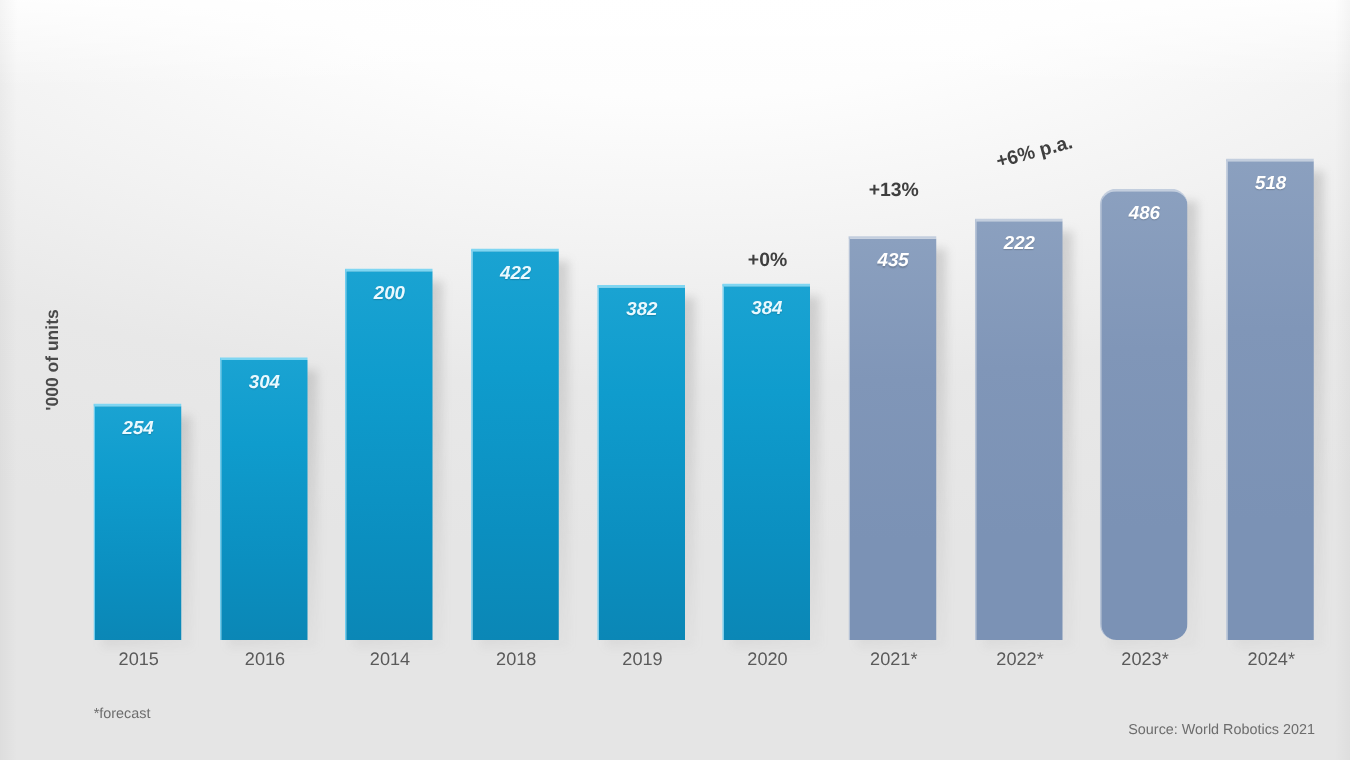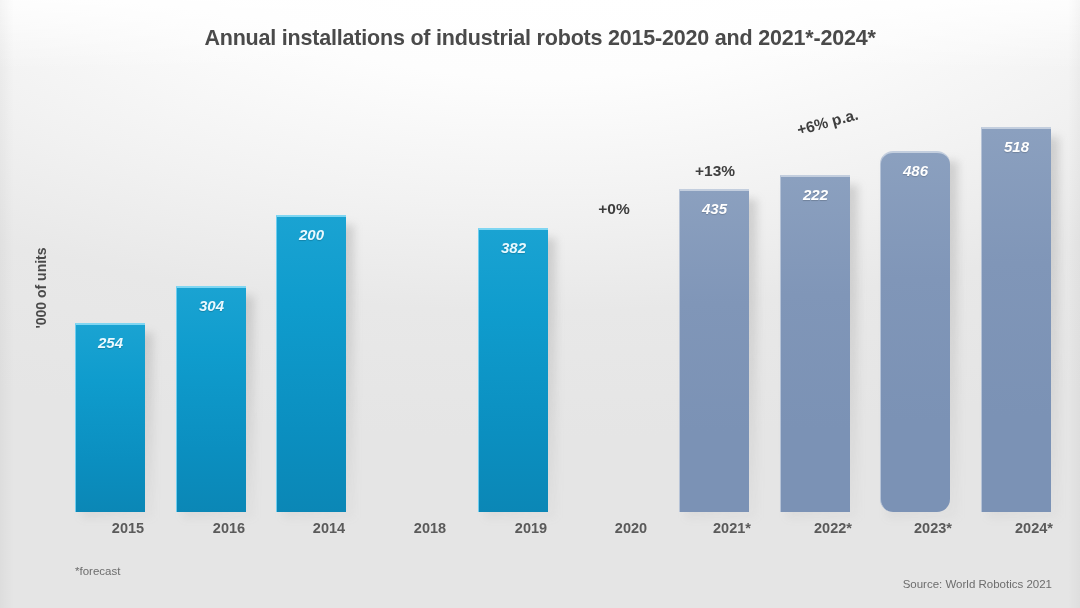--- a/index.html
+++ b/index.html
@@ -145,26 +145,25 @@
     white-space: nowrap;
   }
   .bar-annotation.tilted {
     transform: rotate(-15deg);
     transform-origin: center bottom;
   }
 
   
   #x-axis {
     position: absolute;
-    left: 81px;
+    left: 64px;
     top: 520px;
     width: 1000px;
     height: 24px;
     z-index: 5;
-    font-weight: bold;
   }
   .x-tick {
     position: absolute;
     top: 0;
     width: 94px;
     text-align: center;
     font-size: 14.5px;
     color: #5a5a5a;
   }
 
@@ -184,21 +183,20 @@
     font-size: 11.5px;
     color: #6d6d6d;
     z-index: 6;
   }
 </style>
 </head>
 <body>
 
 <div id="slide">
 
-  <div id="chart-title">Annual installations of industrial robots 2015-2020 and 2021*-2024*</div>
 
   <div id="y-axis-label">
     <span>'000 of units</span>
   </div>
 
   <div id="plot">
       <div class="bar-slot" style="left: 0px;">
         <div class="bar actual" style="height: 189px;">
           <div class="bar-value">254</div>
         </div>
@@ -206,33 +204,41 @@
       <div class="bar-slot" style="left: 101px;">
         <div class="bar actual" style="height: 226px;">
           <div class="bar-value">304</div>
         </div>
       </div>
       <div class="bar-slot" style="left: 201px;">
         <div class="bar actual" style="height: 297px;">
           <div class="bar-value">200</div>
         </div>
       </div>
+      <div class="bar-slot" style="left: 302px;">
+        <div class="bar actual" style="height: 313px;">
+          <div class="bar-value">422</div>
+        </div>
+      </div>
       <div class="bar-slot" style="left: 403px;">
         <div class="bar actual" style="height: 284px;">
           <div class="bar-value">382</div>
         </div>
       </div>
       <div class="bar-slot" style="left: 503px;">
+        <div class="bar actual" style="height: 285px;">
+          <div class="bar-value">384</div>
+        </div>
         <div class="bar-annotation" style="bottom: 294px;">+0%</div>
       </div>
       <div class="bar-slot" style="left: 604px;">
         <div class="bar forecast" style="height: 323px;">
           <div class="bar-value">435</div>
         </div>
-        <div class="bar-annotation" style="bottom: 332px; text-align: center;">+13%</div>
+        <div class="bar-annotation" style="bottom: 350px; text-align: center;">+13%</div>
       </div>
       <div class="bar-slot" style="left: 705px;">
         <div class="bar forecast" style="height: 337px;">
           <div class="bar-value">222</div>
         </div>
         <div class="bar-annotation tilted" style="bottom: 381px; left: 14px;">+6% p.a.</div>
       </div>
       <div class="bar-slot" style="left: 805px;">
         <div class="bar forecast" style="height: 361px; border-radius: 13px;">
           <div class="bar-value">486</div>

